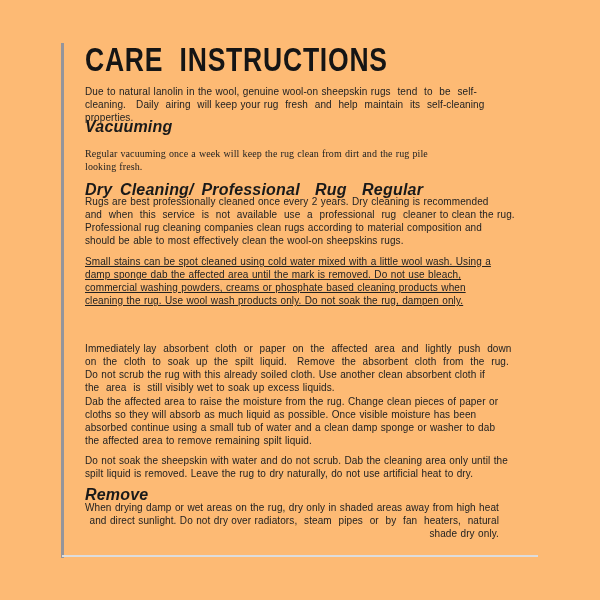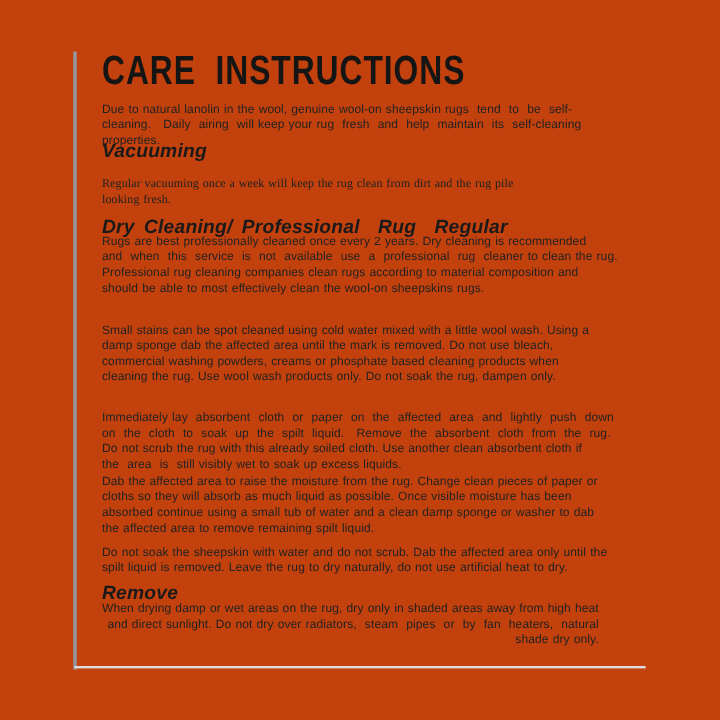--- a/index.html
+++ b/index.html
@@ -1,19 +1,19 @@
 <!DOCTYPE html>
 <html><head>
 <meta charset="utf-8">
 <style>
   html, body { margin: 0; padding: 0; background: #ffffff; }
   .canvas {
     position: relative;
     width: 600px; height: 600px;
-    background: #c2410c;
+    background: #fdba74;
     overflow: hidden;
     font-family: "Liberation Sans", "DejaVu Sans", sans-serif;
     color: #1d1d1d;
   }
   
   .edge-left {
     position: absolute; left: 61px; top: 43px;
     width: 3px; height: 515px;
     background: #95959b;
   }
@@ -47,21 +47,21 @@
     margin: 0;
     font-size: 10px; line-height: 13px;
     font-weight: 400;
     letter-spacing: 0.1px; word-spacing: 0.5px;
     white-space: pre;
     color: #222222;
   }
   .intro { top: 85px; }
   .s0h { top: 118px; }  .s0p0 { top: 147px; font-family: Liberation Serif, serif; }
   .s1h { top: 181px; }  .s1p0 { top: 195px; }
-  .s2h { top: 253px; }  .s2p0 { top: 269px; }
+  .s2h { top: 253px; }  .s2p0 { top: 255px; text-decoration: underline; }
   .s3h { top: 322px; }  .s3p0 { top: 342px; } .s3p1 { top: 395px; } .s3p2 { top: 454px; }
   .s4h { top: 486px; }  .s4p0 { top: 501px; text-align: right; }
 </style>
 </head>
 <body>
 
 <div class="canvas">
   <div class="edge-left"></div>
   <div class="edge-bottom"></div>
 
@@ -87,20 +87,20 @@
 cleaning the rug. Use wool wash products only. Do not soak the rug, dampen only.</p>
 
   <p class="b s3p0">Immediately lay  absorbent  cloth  or  paper  on  the  affected  area  and  lightly  push  down
 on  the  cloth  to  soak  up  the  spilt  liquid.   Remove  the  absorbent  cloth  from  the  rug.
 Do not scrub the rug with this already soiled cloth. Use another clean absorbent cloth if
 the  area  is  still visibly wet to soak up excess liquids.</p>
   <p class="b s3p1">Dab the affected area to raise the moisture from the rug. Change clean pieces of paper or
 cloths so they will absorb as much liquid as possible. Once visible moisture has been
 absorbed continue using a small tub of water and a clean damp sponge or washer to dab
 the affected area to remove remaining spilt liquid.</p>
-  <p class="b s3p2">Do not soak the sheepskin with water and do not scrub. Dab the affected area only until the
+  <p class="b s3p2">Do not soak the sheepskin with water and do not scrub. Dab the cleaning area only until the
 spilt liquid is removed. Leave the rug to dry naturally, do not use artificial heat to dry.</p>
 
   <h2 class="h s4h">Remove</h2>
   <p class="b s4p0">When drying damp or wet areas on the rug, dry only in shaded areas away from high heat
 and direct sunlight. Do not dry over radiators,  steam  pipes  or  by  fan  heaters,  natural
 shade dry only.</p>
 </div>
 
 </body></html>

